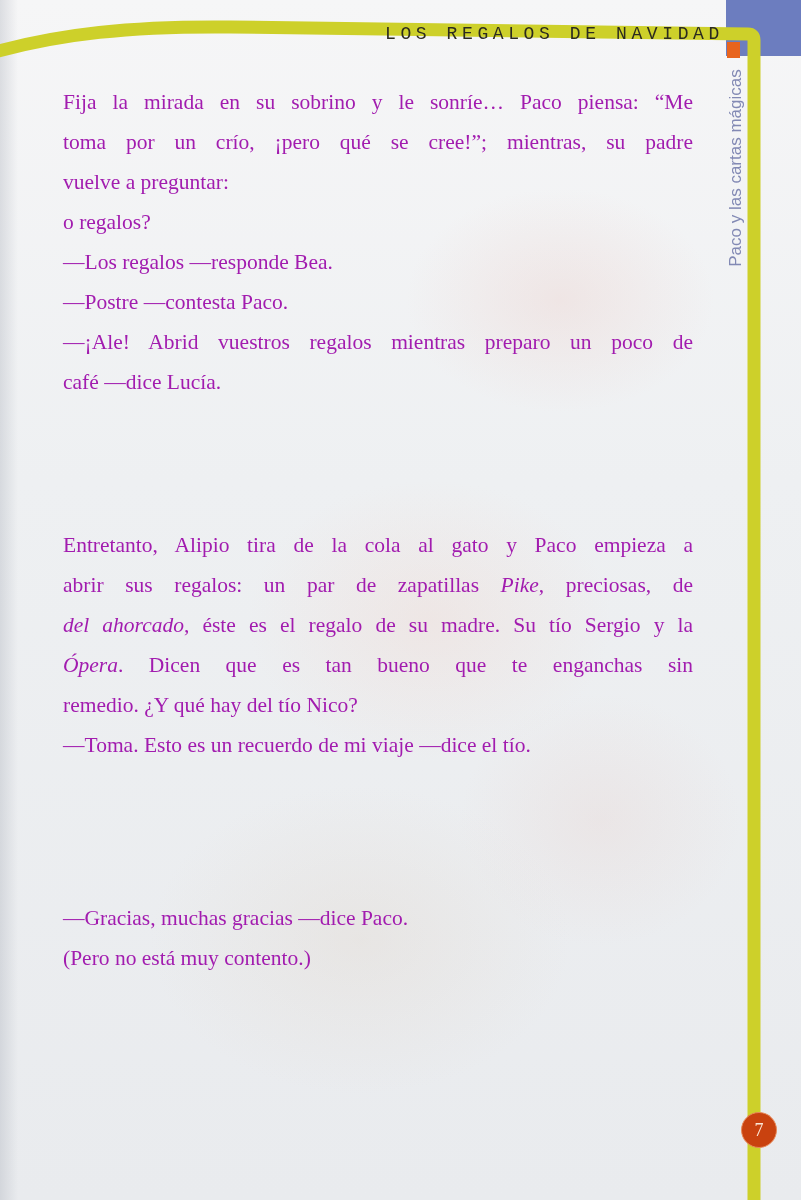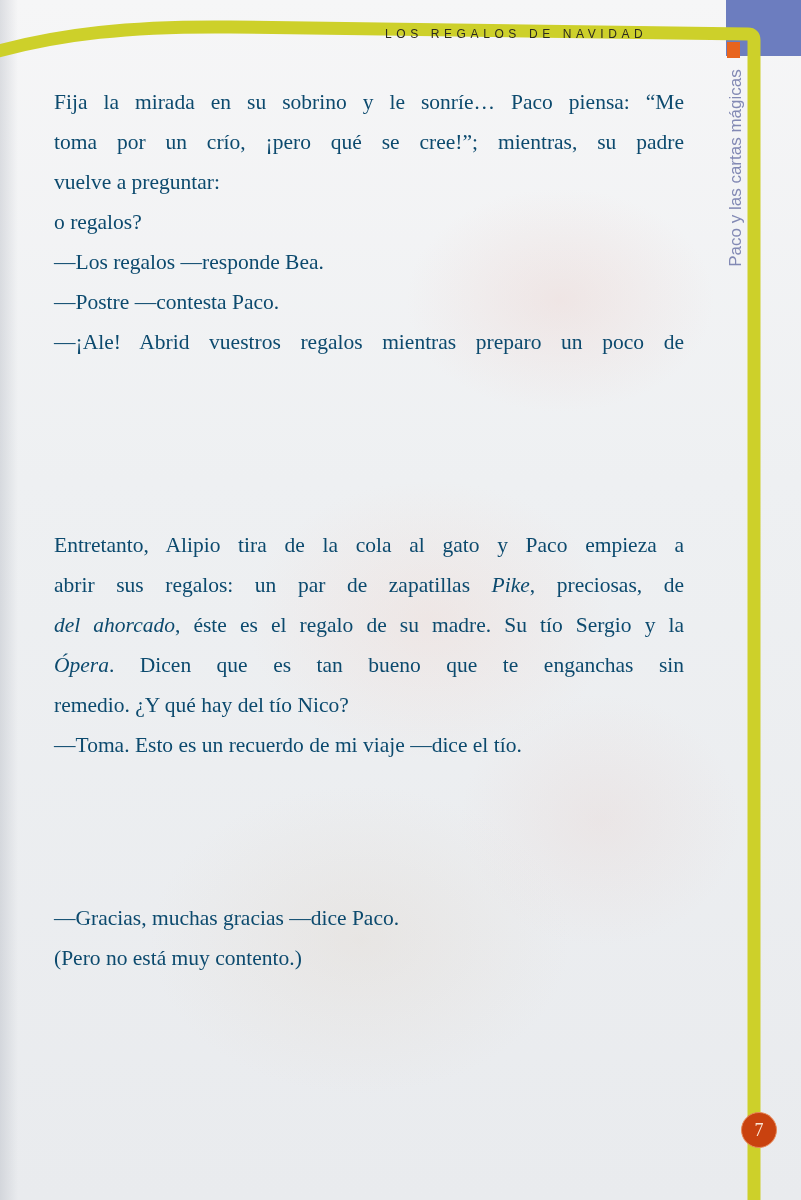--- a/index.html
+++ b/index.html
@@ -42,22 +42,22 @@
       position: absolute;
       left: 0;
       top: 0;
       width: 801px;
       height: 1200px;
     }
     .header-title {
       position: absolute;
       left: 385px;
       top: 26px;
-      font-family: Liberation Sans, sans-serif;
-      font-size: 12px;
+      font-family: Liberation Mono, monospace;
+      font-size: 18px;
       letter-spacing: 4.6px;
       color: #2b2a20;
       white-space: nowrap;
       line-height: 16px;
     }
     .orange-square {
       position: absolute;
       left: 727px;
       top: 42px;
       width: 13px;
@@ -86,25 +86,25 @@
       background: #c9420f;
       border: 1px solid #e88a5a;
       color: #fbe8d8;
       font-family: "Liberation Serif", "DejaVu Serif", serif;
       font-size: 18px;
       line-height: 34px;
       text-align: center;
     }
     .text-block {
       position: absolute;
-      left: 54px;
+      left: 63px;
       width: 630px;
       font-size: 21.5px;
       line-height: 40px;
-      color: #0c4a6e;
+      color: #a21caf;
     }
     .block-1 { top: 82px; }
     .block-2 { top: 525px; }
     .block-3 { top: 898px; }
     .line { display: block; white-space: nowrap; }
     .jline { display: block; text-align: justify; text-align-last: justify; white-space: normal; }
     em { font-style: italic; }
   </style>
 </head>
 <body>
@@ -125,20 +125,21 @@
 <div class="page-number">7</div>
 
 <div class="text-block block-1">
   <span class="jline">Fija la mirada en su sobrino y le sonríe… Paco piensa: “Me</span>
   <span class="jline">toma por un crío, ¡pero qué se cree!”; mientras, su padre</span>
   <span class="line">vuelve a preguntar:</span>
   <span class="line">o regalos?</span>
   <span class="line">—Los regalos —responde Bea.</span>
   <span class="line">—Postre —contesta Paco.</span>
   <span class="jline">—¡Ale! Abrid vuestros regalos mientras preparo un poco de</span>
+  <span class="line">café —dice Lucía.</span>
 </div>
 
 <div class="text-block block-2">
   <span class="jline">Entretanto, Alipio tira de la cola al gato y Paco empieza a</span>
   <span class="jline"><span>abrir sus regalos: un par de zapatillas </span><em>Pike</em><span>, preciosas, de</span></span>
   <span class="jline"><em>del ahorcado</em><span>, éste es el regalo de su madre. Su tío Sergio y la</span></span>
   <span class="jline"><em>Ópera</em><span>. Dicen que es tan bueno que te enganchas sin</span></span>
   <span class="line">remedio. ¿Y qué hay del tío Nico?</span>
   <span class="line">—Toma. Esto es un recuerdo de mi viaje —dice el tío.</span>
 </div>

